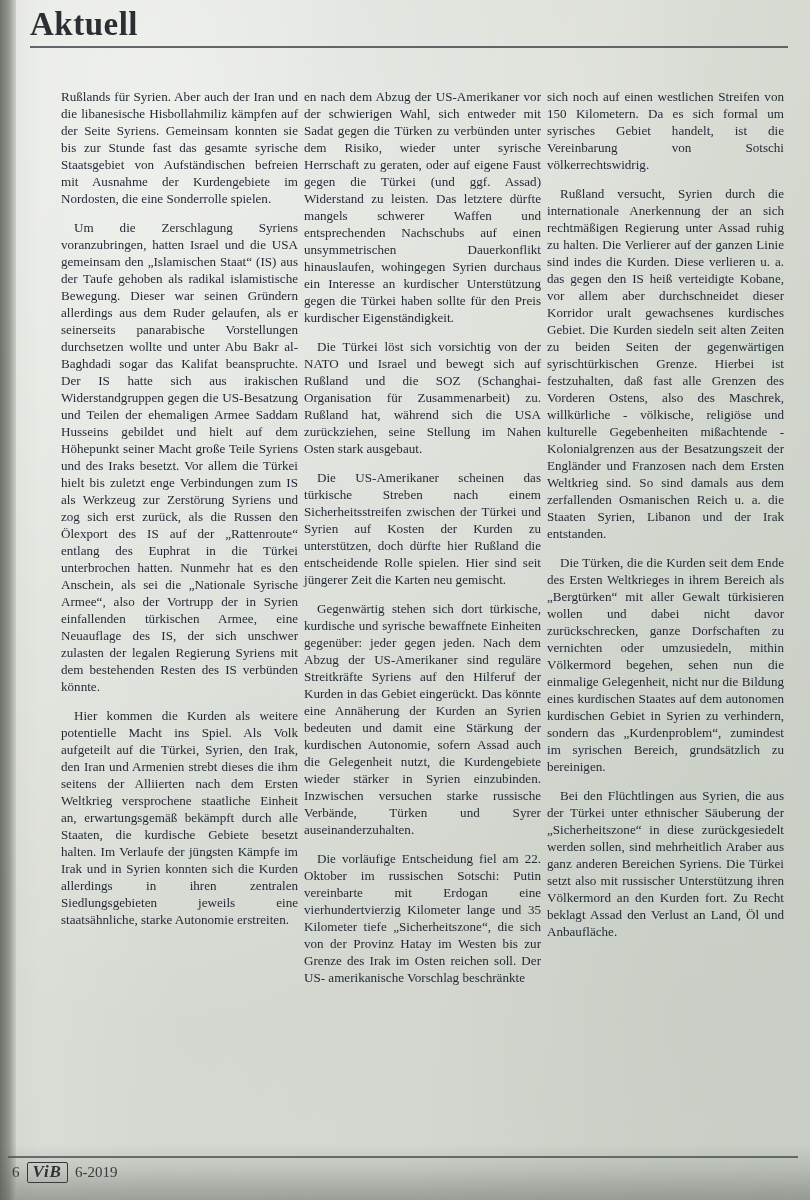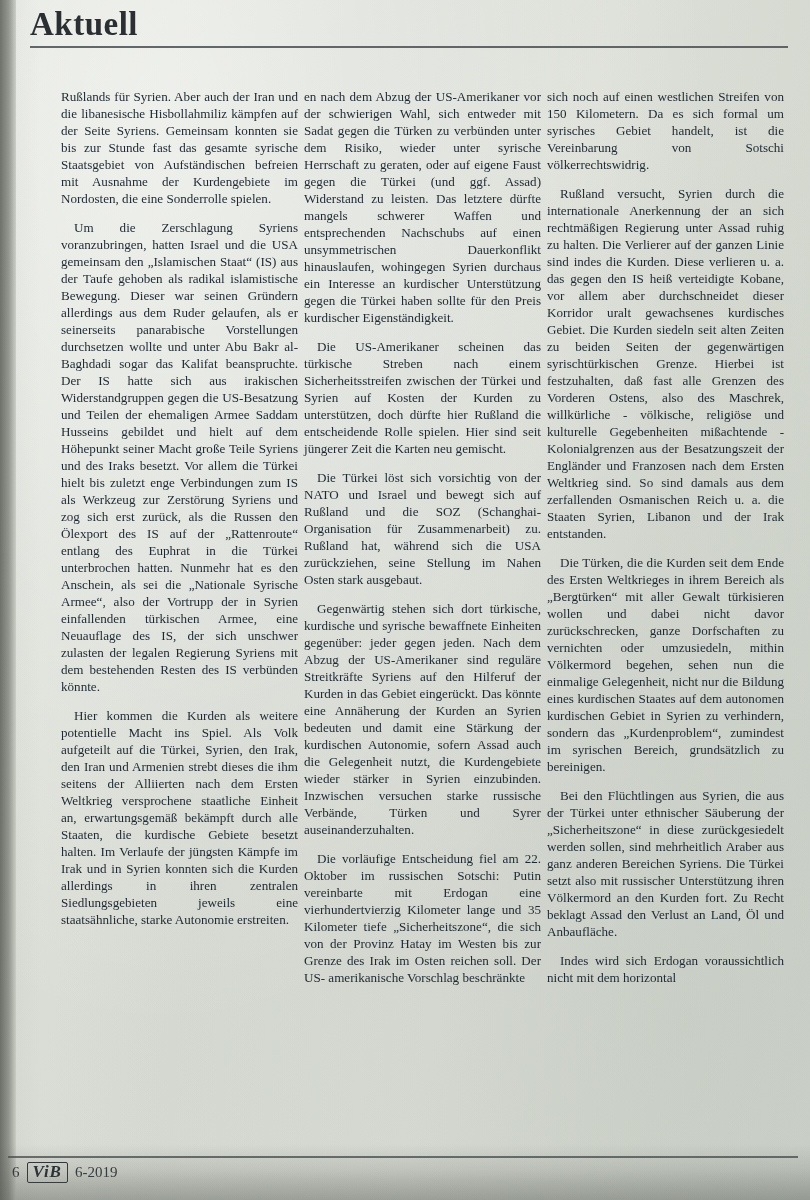--- a/index.html
+++ b/index.html
@@ -158,32 +158,31 @@
   <div class="columns">
 
     <div class="col">
       <p class="first">Rußlands für Syrien. Aber auch der Iran und die libanesische Hisbollahmiliz kämpfen auf der Seite Syriens. Gemeinsam konnten sie bis zur Stunde fast das gesamte syrische Staatsgebiet von Aufständischen befreien mit Ausnahme der Kurdengebiete im Nordosten, die eine Sonderrolle spielen.</p>
       <p>Um die Zerschlagung Syriens voranzubringen, hatten Israel und die USA gemeinsam den „Islamischen Staat“ (IS) aus der Taufe gehoben als radikal islamistische Bewegung. Dieser war seinen Gründern allerdings aus dem Ruder gelaufen, als er seinerseits panarabische Vorstellungen durchsetzen wollte und unter Abu Bakr al-Baghdadi sogar das Kalifat beanspruchte. Der IS hatte sich aus irakischen Widerstandgruppen gegen die US-Besatzung und Teilen der ehemaligen Armee Saddam Husseins gebildet und hielt auf dem Höhepunkt seiner Macht große Teile Syriens und des Iraks besetzt. Vor allem die Türkei hielt bis zuletzt enge Verbindungen zum IS als Werkzeug zur Zerstörung Syriens und zog sich erst zurück, als die Russen den Ölexport des IS auf der „Rattenroute“ entlang des Euphrat in die Türkei unterbrochen hatten. Nunmehr hat es den Anschein, als sei die „Nationale Syrische Armee“, also der Vortrupp der in Syrien einfallenden türkischen Armee, eine Neuauflage des IS, der sich unschwer zulasten der legalen Regierung Syriens mit dem bestehenden Resten des IS verbünden könnte.</p>
       <p>Hier kommen die Kurden als weitere potentielle Macht ins Spiel. Als Volk aufgeteilt auf die Türkei, Syrien, den Irak, den Iran und Armenien strebt dieses die ihm seitens der Alliierten nach dem Ersten Weltkrieg versprochene staatliche Einheit an, erwartungsgemäß bekämpft durch alle Staaten, die kurdische Gebiete besetzt halten. Im Verlaufe der jüngsten Kämpfe im Irak und in Syrien konnten sich die Kurden allerdings in ihren zentralen Siedlungsgebieten jeweils eine staatsähnliche, starke Autonomie erstreiten.</p>
     </div>
 
     <div class="col">
       <p class="first">en nach dem Abzug der US-Amerikaner vor der schwierigen Wahl, sich entweder mit Sadat gegen die Türken zu verbünden unter dem Risiko, wieder unter syrische Herrschaft zu geraten, oder auf eigene Faust gegen die Türkei (und ggf. Assad) Widerstand zu leisten. Das letztere dürfte mangels schwerer Waffen und entsprechenden Nachschubs auf einen unsymmetrischen Dauerkonflikt hinauslaufen, wohingegen Syrien durchaus ein Interesse an kurdischer Unterstützung gegen die Türkei haben sollte für den Preis kurdischer Eigenständigkeit.</p>
+      <p>Die Türkei löst sich vorsichtig von der NATO und Israel und bewegt sich auf Rußland und die SOZ (Schanghai-Organisation für Zusammenarbeit) zu. Rußland hat, während sich die USA zurückziehen, seine Stellung im Nahen Osten stark ausgebaut.</p>
       <p>Die US-Amerikaner scheinen das türkische Streben nach einem Sicherheitsstreifen zwischen der Türkei und Syrien auf Kosten der Kurden zu unterstützen, doch dürfte hier Rußland die entscheidende Rolle spielen. Hier sind seit jüngerer Zeit die Karten neu gemischt.</p>
-      <p>Die Türkei löst sich vorsichtig von der NATO und Israel und bewegt sich auf Rußland und die SOZ (Schanghai-Organisation für Zusammenarbeit) zu. Rußland hat, während sich die USA zurückziehen, seine Stellung im Nahen Osten stark ausgebaut.</p>
       <p>Gegenwärtig stehen sich dort türkische, kurdische und syrische bewaffnete Einheiten gegenüber: jeder gegen jeden. Nach dem Abzug der US-Amerikaner sind reguläre Streitkräfte Syriens auf den Hilferuf der Kurden in das Gebiet eingerückt. Das könnte eine Annäherung der Kurden an Syrien bedeuten und damit eine Stärkung der kurdischen Autonomie, sofern Assad auch die Gelegenheit nutzt, die Kurdengebiete wieder stärker in Syrien einzubinden. Inzwischen versuchen starke russische Verbände, Türken und Syrer auseinanderzuhalten.</p>
       <p>Die vorläufige Entscheidung fiel am 22. Oktober im russischen Sotschi: Putin vereinbarte mit Erdogan eine vierhundertvierzig Kilometer lange und 35 Kilometer tiefe „Sicherheitszone“, die sich von der Provinz Hatay im Westen bis zur Grenze des Irak im Osten reichen soll. Der US- amerikanische Vorschlag beschränkte</p>
     </div>
 
     <div class="col">
       <p class="first">sich noch auf einen westlichen Streifen von 150 Kilometern. Da es sich formal um syrisches Gebiet handelt, ist die Vereinbarung von Sotschi völkerrechtswidrig.</p>
       <p>Rußland versucht, Syrien durch die internationale Anerkennung der an sich rechtmäßigen Regierung unter Assad ruhig zu halten. Die Verlierer auf der ganzen Linie sind indes die Kurden. Diese verlieren u. a. das gegen den IS heiß verteidigte Kobane, vor allem aber durchschneidet dieser Korridor uralt gewachsenes kurdisches Gebiet. Die Kurden siedeln seit alten Zeiten zu beiden Seiten der gegenwärtigen syrischtürkischen Grenze. Hierbei ist festzuhalten, daß fast alle Grenzen des Vorderen Ostens, also des Maschrek, willkürliche - völkische, religiöse und kulturelle Gegebenheiten mißachtende - Kolonialgrenzen aus der Besatzungszeit der Engländer und Franzosen nach dem Ersten Weltkrieg sind. So sind damals aus dem zerfallenden Osmanischen Reich u. a. die Staaten Syrien, Libanon und der Irak entstanden.</p>
       <p>Die Türken, die die Kurden seit dem Ende des Ersten Weltkrieges in ihrem Bereich als „Bergtürken“ mit aller Gewalt türkisieren wollen und dabei nicht davor zurückschrecken, ganze Dorfschaften zu vernichten oder umzusiedeln, mithin Völkermord begehen, sehen nun die einmalige Gelegenheit, nicht nur die Bildung eines kurdischen Staates auf dem autonomen kurdischen Gebiet in Syrien zu verhindern, sondern das „Kurdenproblem“, zumindest im syrischen Bereich, grundsätzlich zu bereinigen.</p>
       <p>Bei den Flüchtlingen aus Syrien, die aus der Türkei unter ethnischer Säuberung der „Sicherheitszone“ in diese zurückgesiedelt werden sollen, sind mehrheitlich Araber aus ganz anderen Bereichen Syriens. Die Türkei setzt also mit russischer Unterstützung ihren Völkermord an den Kurden fort. Zu Recht beklagt Assad den Verlust an Land, Öl und Anbaufläche.</p>
-      <p>Indes wird sich Erdogan voraussichtlich nicht mit dem horizontal</p>
     </div>
 
   </div>
 
   <div class="footer">
     <div class="footer-rule"></div>
     <div class="footer-inner">
       <span class="folio">6</span>
       <span class="logo">ViB</span>
       <span class="issue">6-2019</span>

